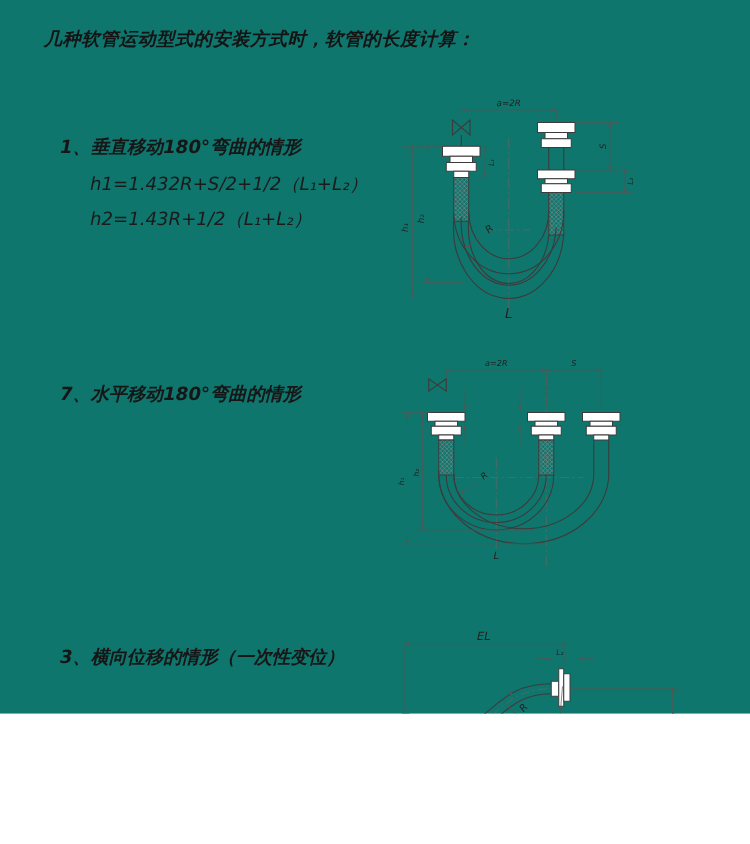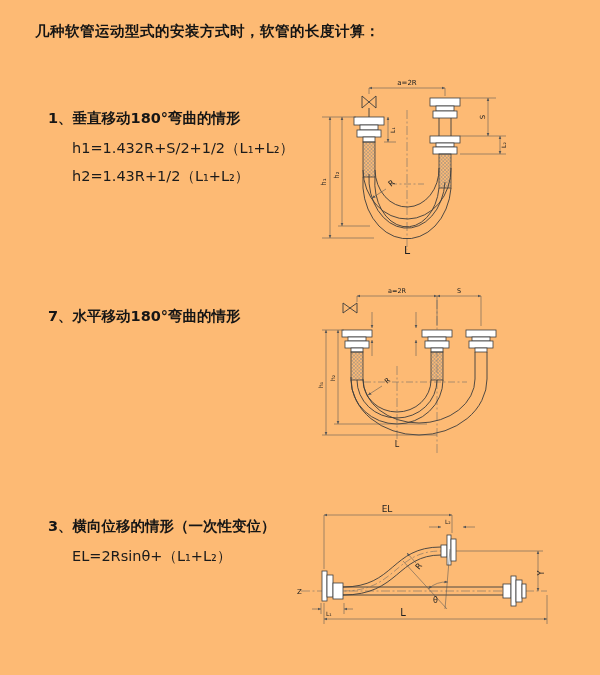--- a/index.html
+++ b/index.html
@@ -1,17 +1,17 @@
 <!DOCTYPE html>
 <html><head>
 <meta charset="utf-8">
 <style>
   html,body{margin:0;padding:0;background:#fff;}
-  .page{position:relative;width:600px;height:675px;background:#fdba74;overflow:hidden;
-        font-family:"DejaVu Sans",sans-serif;color:#1a1a1a;}
+  .page{position:relative;width:600px;height:571px;background:#0f766e;overflow:hidden;
+        font-family:"DejaVu Sans",sans-serif;color:#1a1a1a;font-style:italic;}
   .doc-title{position:absolute;left:35px;top:22px;font-size:14.5px;font-weight:600;
              letter-spacing:.5px;color:#141414;}
   .sec{position:absolute;left:48px;width:270px;}
   .sec-heading{font-size:14.5px;font-weight:600;line-height:20px;margin-bottom:6px;color:#161616;}
   .formula{font-size:14.5px;line-height:28px;padding-left:24px;color:#1b1b1b;
            font-family:"DejaVu Sans",sans-serif;white-space:nowrap;}
   .diag{position:absolute;}
   .ol{stroke:#3c3c3c;stroke-width:0.9;fill:none;}
   .fl{stroke:#3c3c3c;stroke-width:0.8;fill:#ffffff;}
   .dim{stroke:#555;stroke-width:0.55;fill:none;}
@@ -216,21 +216,20 @@
     <g>
       <line class="dim" x1="70" y1="104" x2="56" y2="113" marker-end="url(#d2a)"></line>
       <text x="75" y="102" font-size="7" transform="rotate(-40 75 102)">R</text>
     </g>
 
     <text x="85" y="165" text-anchor="middle" font-size="8">L</text>
   </svg>
 
   <section class="sec" style="top:516px">
     <div class="sec-heading">3、横向位移的情形（一次性变位）</div>
-    <div class="formula">EL=2Rsinθ+（L₁+L₂）</div>
   </section>
 
   <svg class="diag" style="left:295px;top:503px" width="305" height="146" viewBox="0 0 305 146">
     <defs>
       <marker id="d3a" viewBox="0 0 8 8" refX="7" refY="4" markerWidth="7" markerHeight="7" orient="auto-start-reverse">
         <path d="M0,1 L7,4 L0,7 z" fill="#555"></path>
       </marker>
     </defs>
 
     <line class="cl" x1="6" y1="88" x2="252" y2="88"></line>

